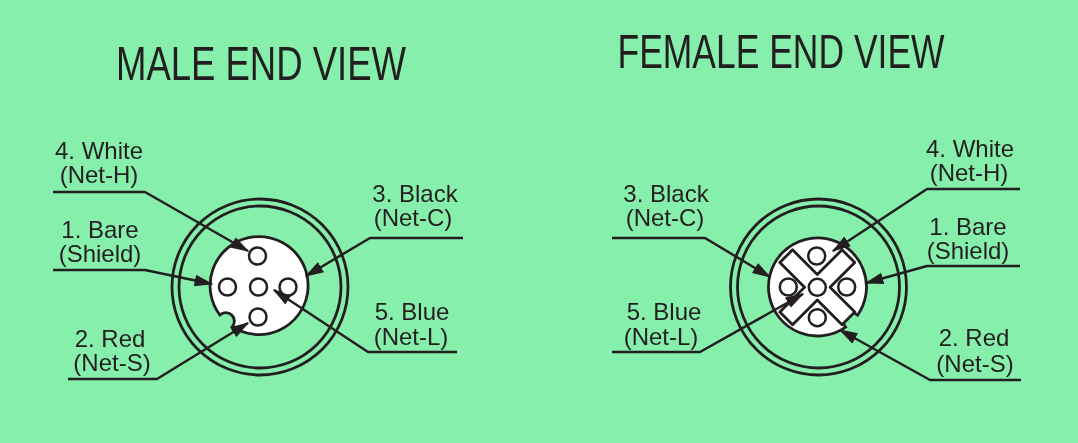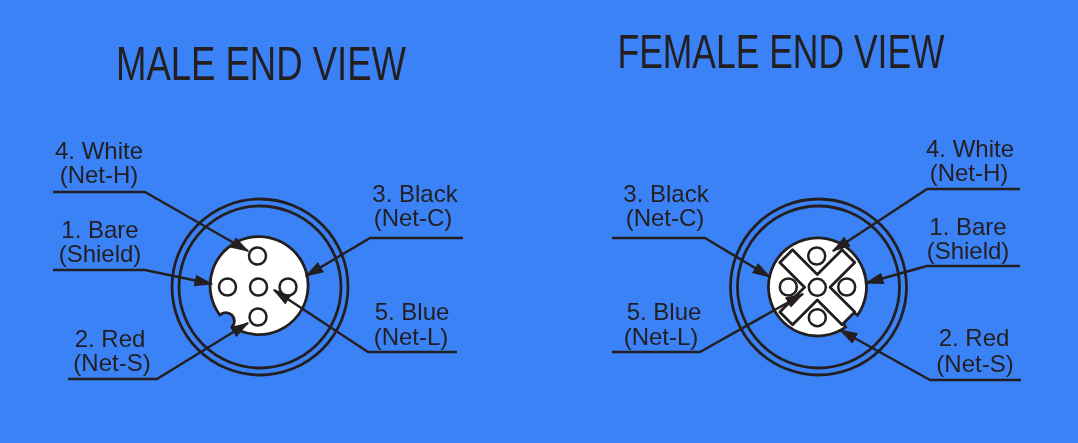--- a/index.html
+++ b/index.html
@@ -1,16 +1,16 @@
 <!DOCTYPE html>
 <html><head>
 <meta charset="utf-8">
 <style>
   html,body{margin:0;padding:0;background:#ffffff;}
-  .stage{position:relative;width:1078px;height:443px;background:#3b82f6;overflow:hidden;}
+  .stage{position:relative;width:1078px;height:443px;background:#86efac;overflow:hidden;}
   svg{display:block;}
   text{font-family:"Liberation Sans","DejaVu Sans",sans-serif;fill:#231f20;}
   .title{font-size:48px;letter-spacing:0px;}
   .lbl{font-size:24px;}
 </style>
 </head>
 <body>
 
 <div class="stage">
 <svg width="1078" height="443" viewBox="0 0 1078 443">

